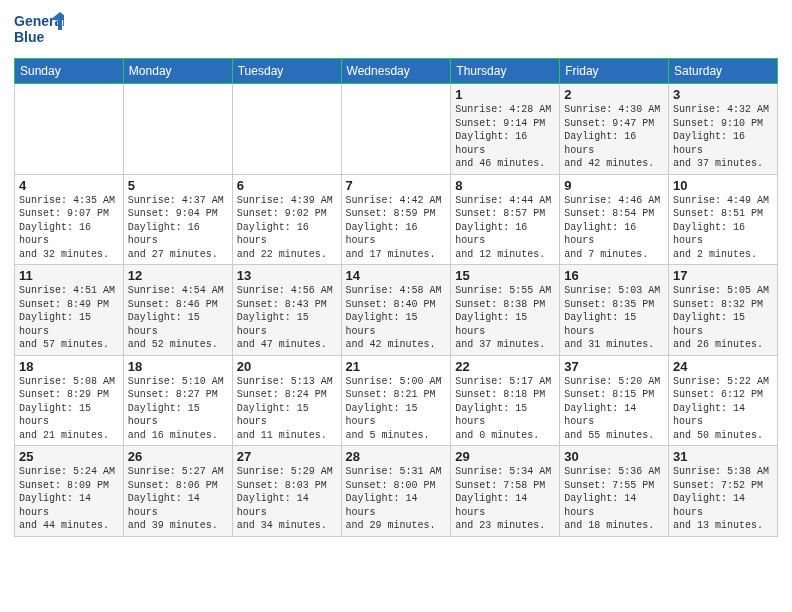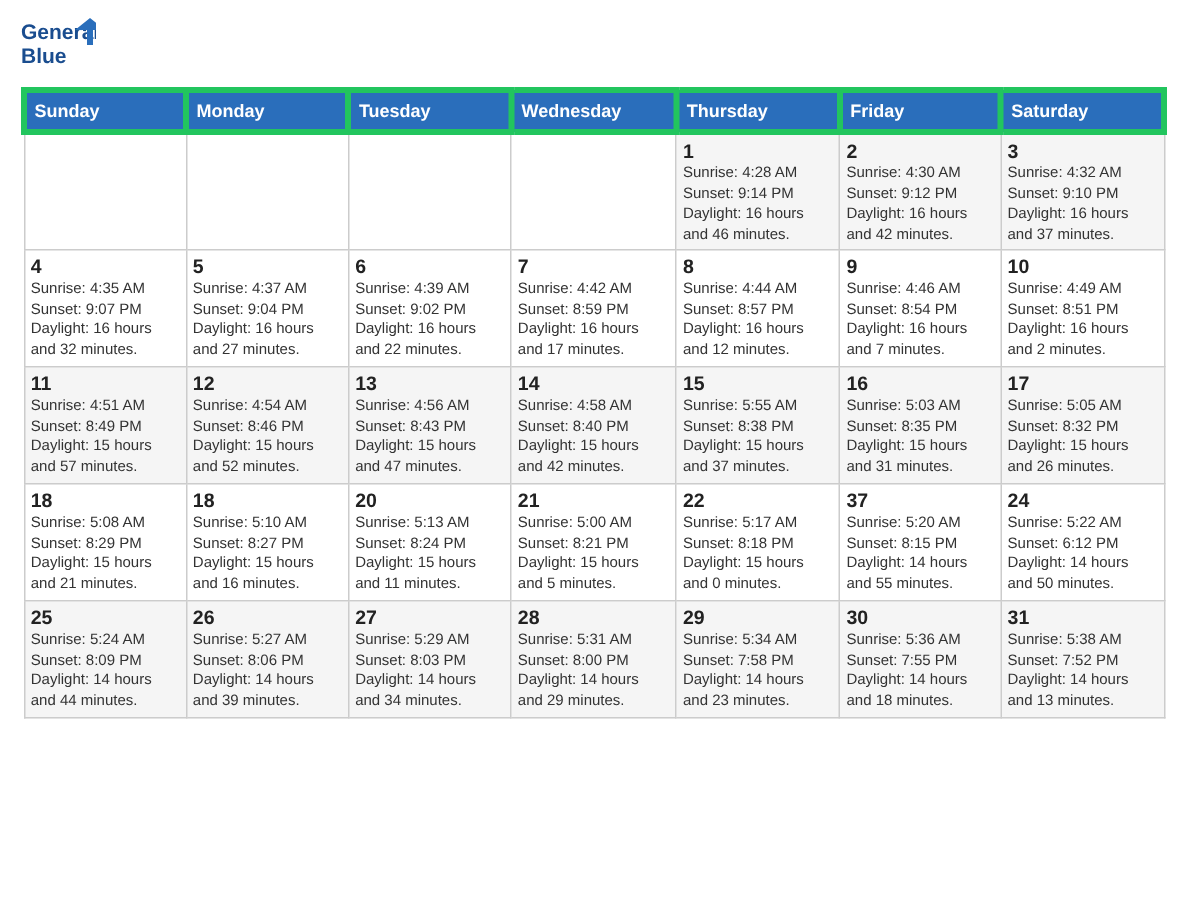--- a/index.html
+++ b/index.html
@@ -43,22 +43,22 @@
       width: 100%;
       border-collapse: collapse;
       font-size: 10.5px;
     }
     .calendar thead th {
       background-color: #2a6ebb;
       color: #fff;
       text-align: left;
       padding: 5px 5px;
       font-size: 12px;
-      font-weight: bold;
-      border: 4px solid #22c55e;
+      font-weight: normal;
+      border: 1px solid #22c55e;
       margin-left: 46px;
     }
     .calendar tbody td {
       border: 1px solid #ccc;
       vertical-align: top;
       padding: 3px 4px;
       width: 113px;
       height: 78px;
       background: #fff;
     }
@@ -72,20 +72,21 @@
       font-size: 13px;
       font-weight: bold;
       color: #222;
       display: block;
       margin-bottom: 1px;
     }
     .day-info {
       font-size: 10px;
       color: #333;
       line-height: 1.35;
+      font-family: Liberation Mono, monospace;
     }
     .empty-cell {
       background: #fff !important;
     }
   </style>
 </head>
 <body>
 
 <div class="container">
   <div class="header">
@@ -123,21 +124,21 @@
           <td>
             <span class="day-num">1</span>
             <div class="day-info" style="white-space: pre-line;">Sunrise: 4:28 AM
 Sunset: 9:14 PM
 Daylight: 16 hours
 and 46 minutes.</div>
           </td>
           <td>
             <span class="day-num">2</span>
             <div class="day-info" style="white-space: pre-line;">Sunrise: 4:30 AM
-Sunset: 9:12 PM
+Sunset: 9:47 PM
 Daylight: 16 hours
 and 42 minutes.</div>
           </td>
           <td>
             <span class="day-num">3</span>
             <div class="day-info" style="white-space: pre-line;">Sunrise: 4:32 AM
 Sunset: 9:10 PM
 Daylight: 16 hours
 and 37 minutes.</div>
           </td>

